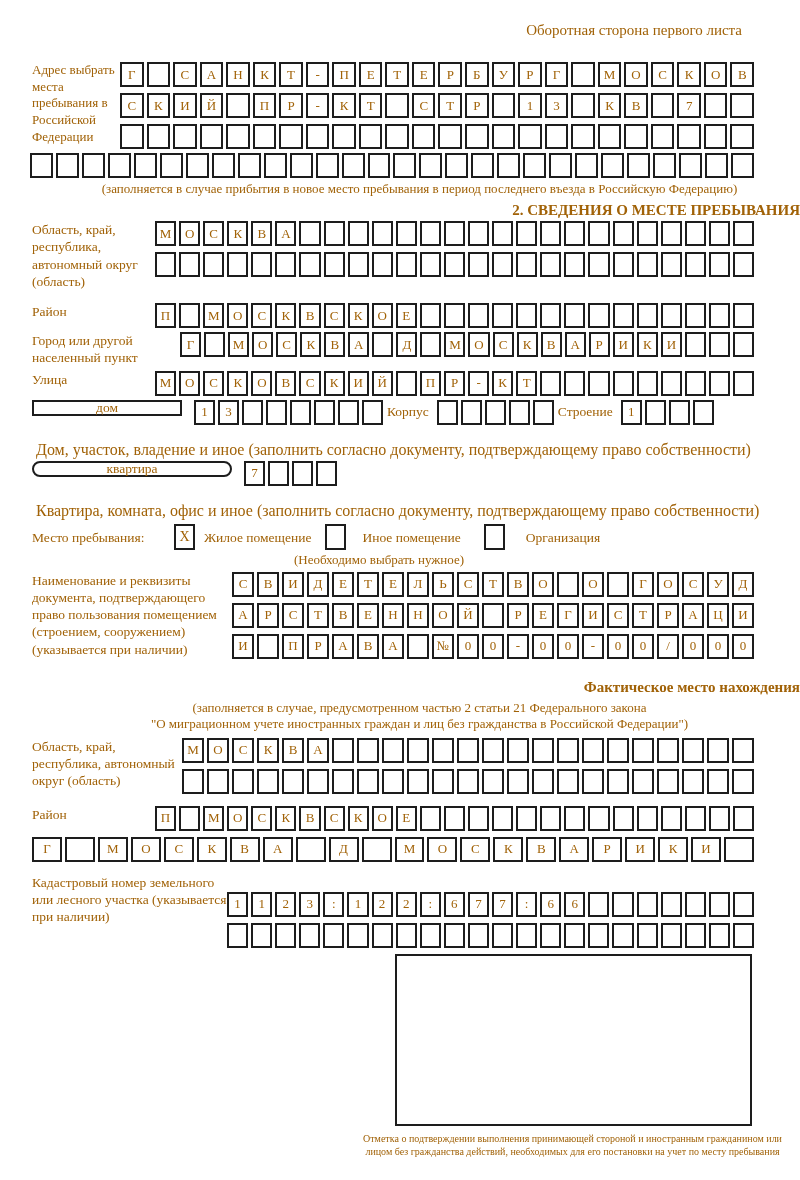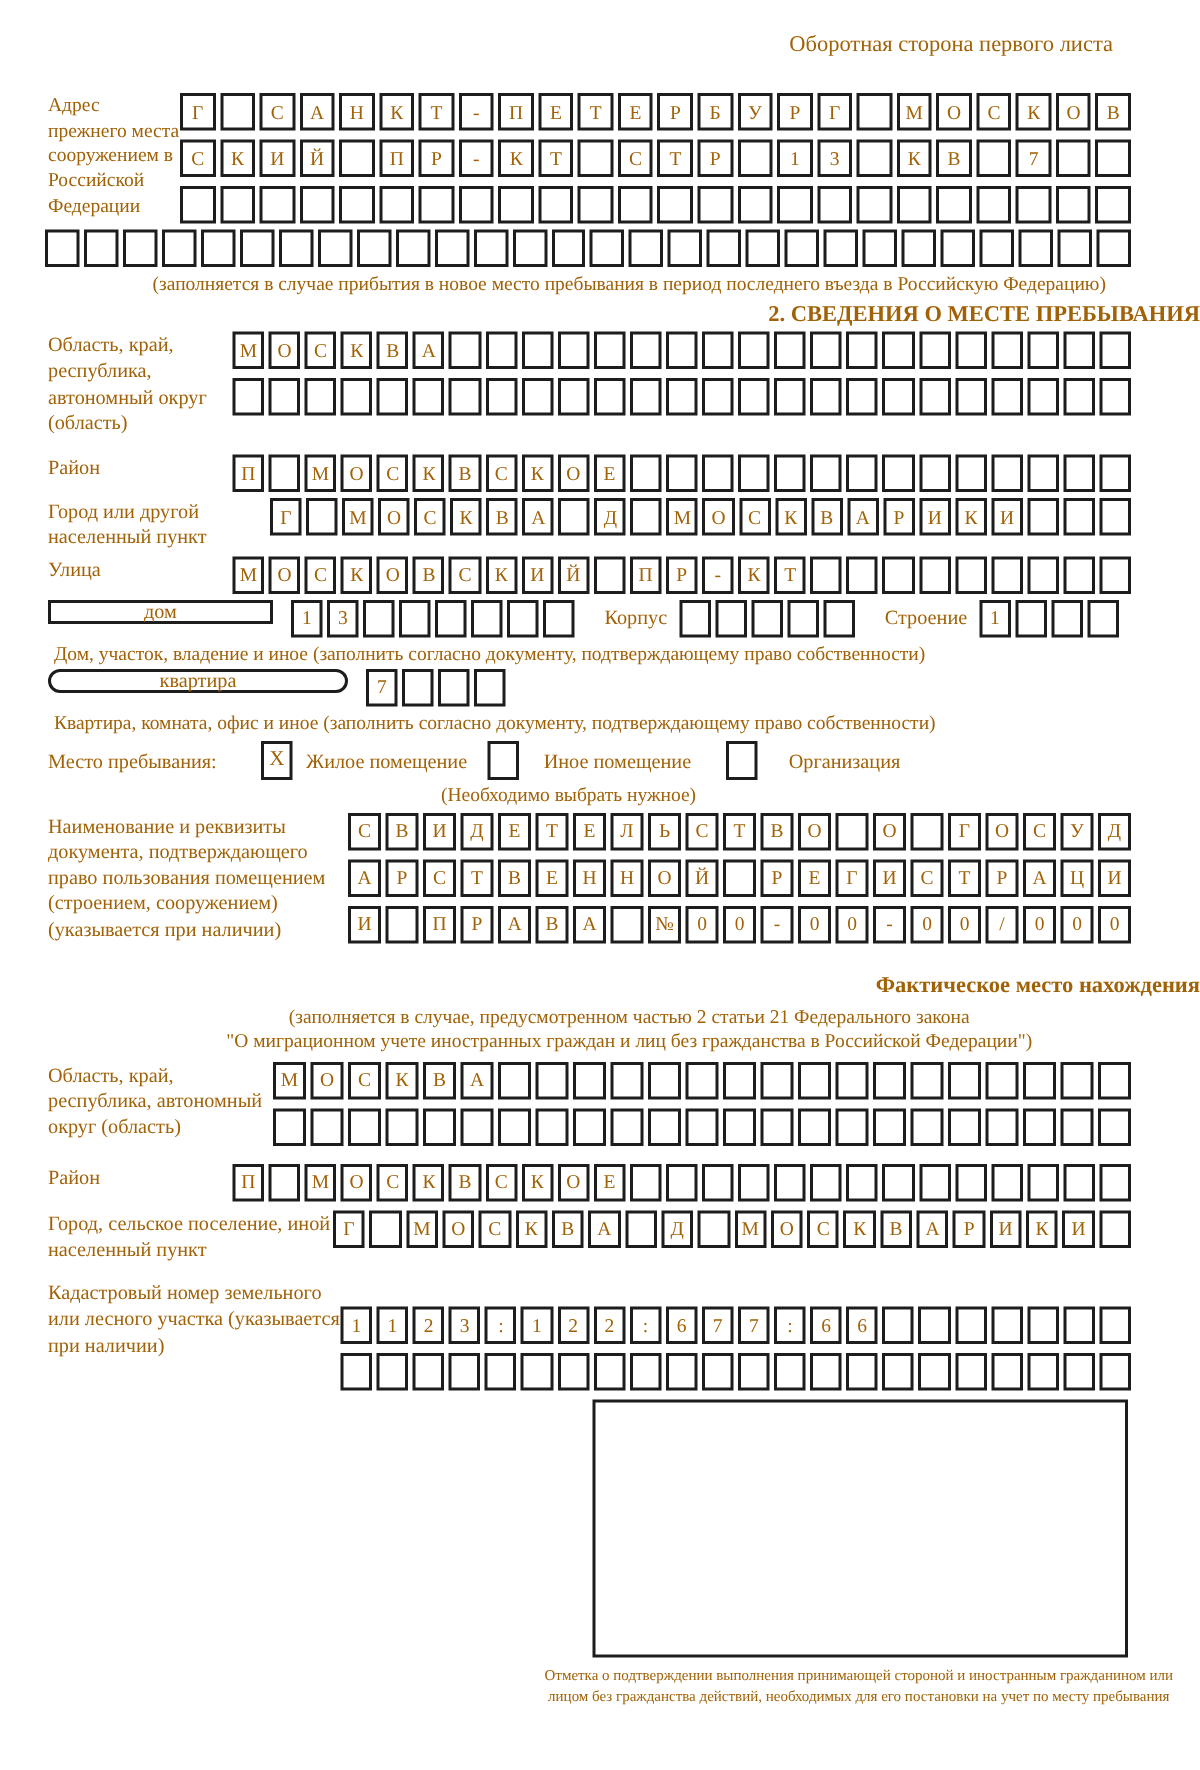--- a/index.html
+++ b/index.html
@@ -31,28 +31,28 @@
   .boxrow{ flex:1; display:grid; grid-template-columns:repeat(var(--n),1fr); gap:3px; }
   .boxrow.fx{ flex:none; grid-template-columns:repeat(var(--n),21px); }
   .cell{
     border:2px solid #1d1d1d; height:25px; box-sizing:border-box;
     display:flex; align-items:center; justify-content:center;
     font-size:13px; background:#fff;
   }
   .full{ margin:4px 46px 0 30px; display:grid; grid-template-columns:repeat(var(--n),1fr); gap:3px; }
 
   .note{ text-align:center; font-size:13px; margin-top:3px;padding-left:39px; }
-  .note-left{ font-size:13px; margin:3px 0 0 36px; }
+  .note-left{ font-size:16px; margin:16px 0 0 36px; }
   .sect-title{ text-align:right; font-weight:bold; font-size:15px; margin-top:5px; }
 
   .namebox{ border:2px solid #1d1d1d; height:16px; box-sizing:border-box;
     display:flex; align-items:center; justify-content:center; flex:none; background:#fff;}
   .dom-box{ width:150px; margin-right:12px; }
   .kv-box{ width:200px; margin-right:12px;border-radius:10px; }
-  .inline-lbl{ margin:4px 8px 0 20px; white-space:nowrap; }
+  .inline-lbl{ margin:4px 8px 0 4px; white-space:nowrap; }
   .hrow{ display:flex; align-items:flex-start; margin:4px 46px 0 32px; }
   .hrow .boxrow{ margin-top:0; }
 
   .ckbox{ width:21px; height:26px; border:2px solid #1d1d1d; box-sizing:border-box; flex:none;
     display:flex; align-items:center; justify-content:center; font-size:14px; background:#fff;}
   .mesto{ display:flex; align-items:center; margin:4px 46px 0 32px; }
   .mesto .t{ margin-top:2px; }
 
   .stamp{ width:357px; height:172px; border:2px solid #1d1d1d; box-sizing:border-box;
     margin:6px 0 0 395px; background:#fff; }
@@ -63,21 +63,21 @@
   .off18{margin-top:18px;}
 </style>
 </head>
 <body>
 
 <div class="page">
 
   <div class="hdr">Оборотная сторона первого листа</div>
 
   <div class="frow mt22">
-    <div class="lbl w88">Адрес прежнего места сооружением в Российской Федерации</div>
+    <div class="lbl w88">Адрес выбрать места пребывания в Российской Федерации</div>
     <div class="boxcol">
       <div class="boxrow" style="--n: 24;">
           <div class="cell">Г</div>
           <div class="cell"></div>
           <div class="cell">С</div>
           <div class="cell">А</div>
           <div class="cell">Н</div>
           <div class="cell">К</div>
           <div class="cell">Т</div>
           <div class="cell">-</div>
@@ -550,21 +550,20 @@
         <div class="cell"></div>
         <div class="cell"></div>
         <div class="cell"></div>
         <div class="cell"></div>
         <div class="cell"></div>
         <div class="cell"></div>
       </div>
   </div>
 
   <div class="frow mt6">
-    <div class="lbl w190">Город, сельское поселение, иной населенный пункт</div>
     <div class="boxrow" style="--n: 22;">
         <div class="cell">Г</div>
         <div class="cell"></div>
         <div class="cell">М</div>
         <div class="cell">О</div>
         <div class="cell">С</div>
         <div class="cell">К</div>
         <div class="cell">В</div>
         <div class="cell">А</div>
         <div class="cell"></div>

